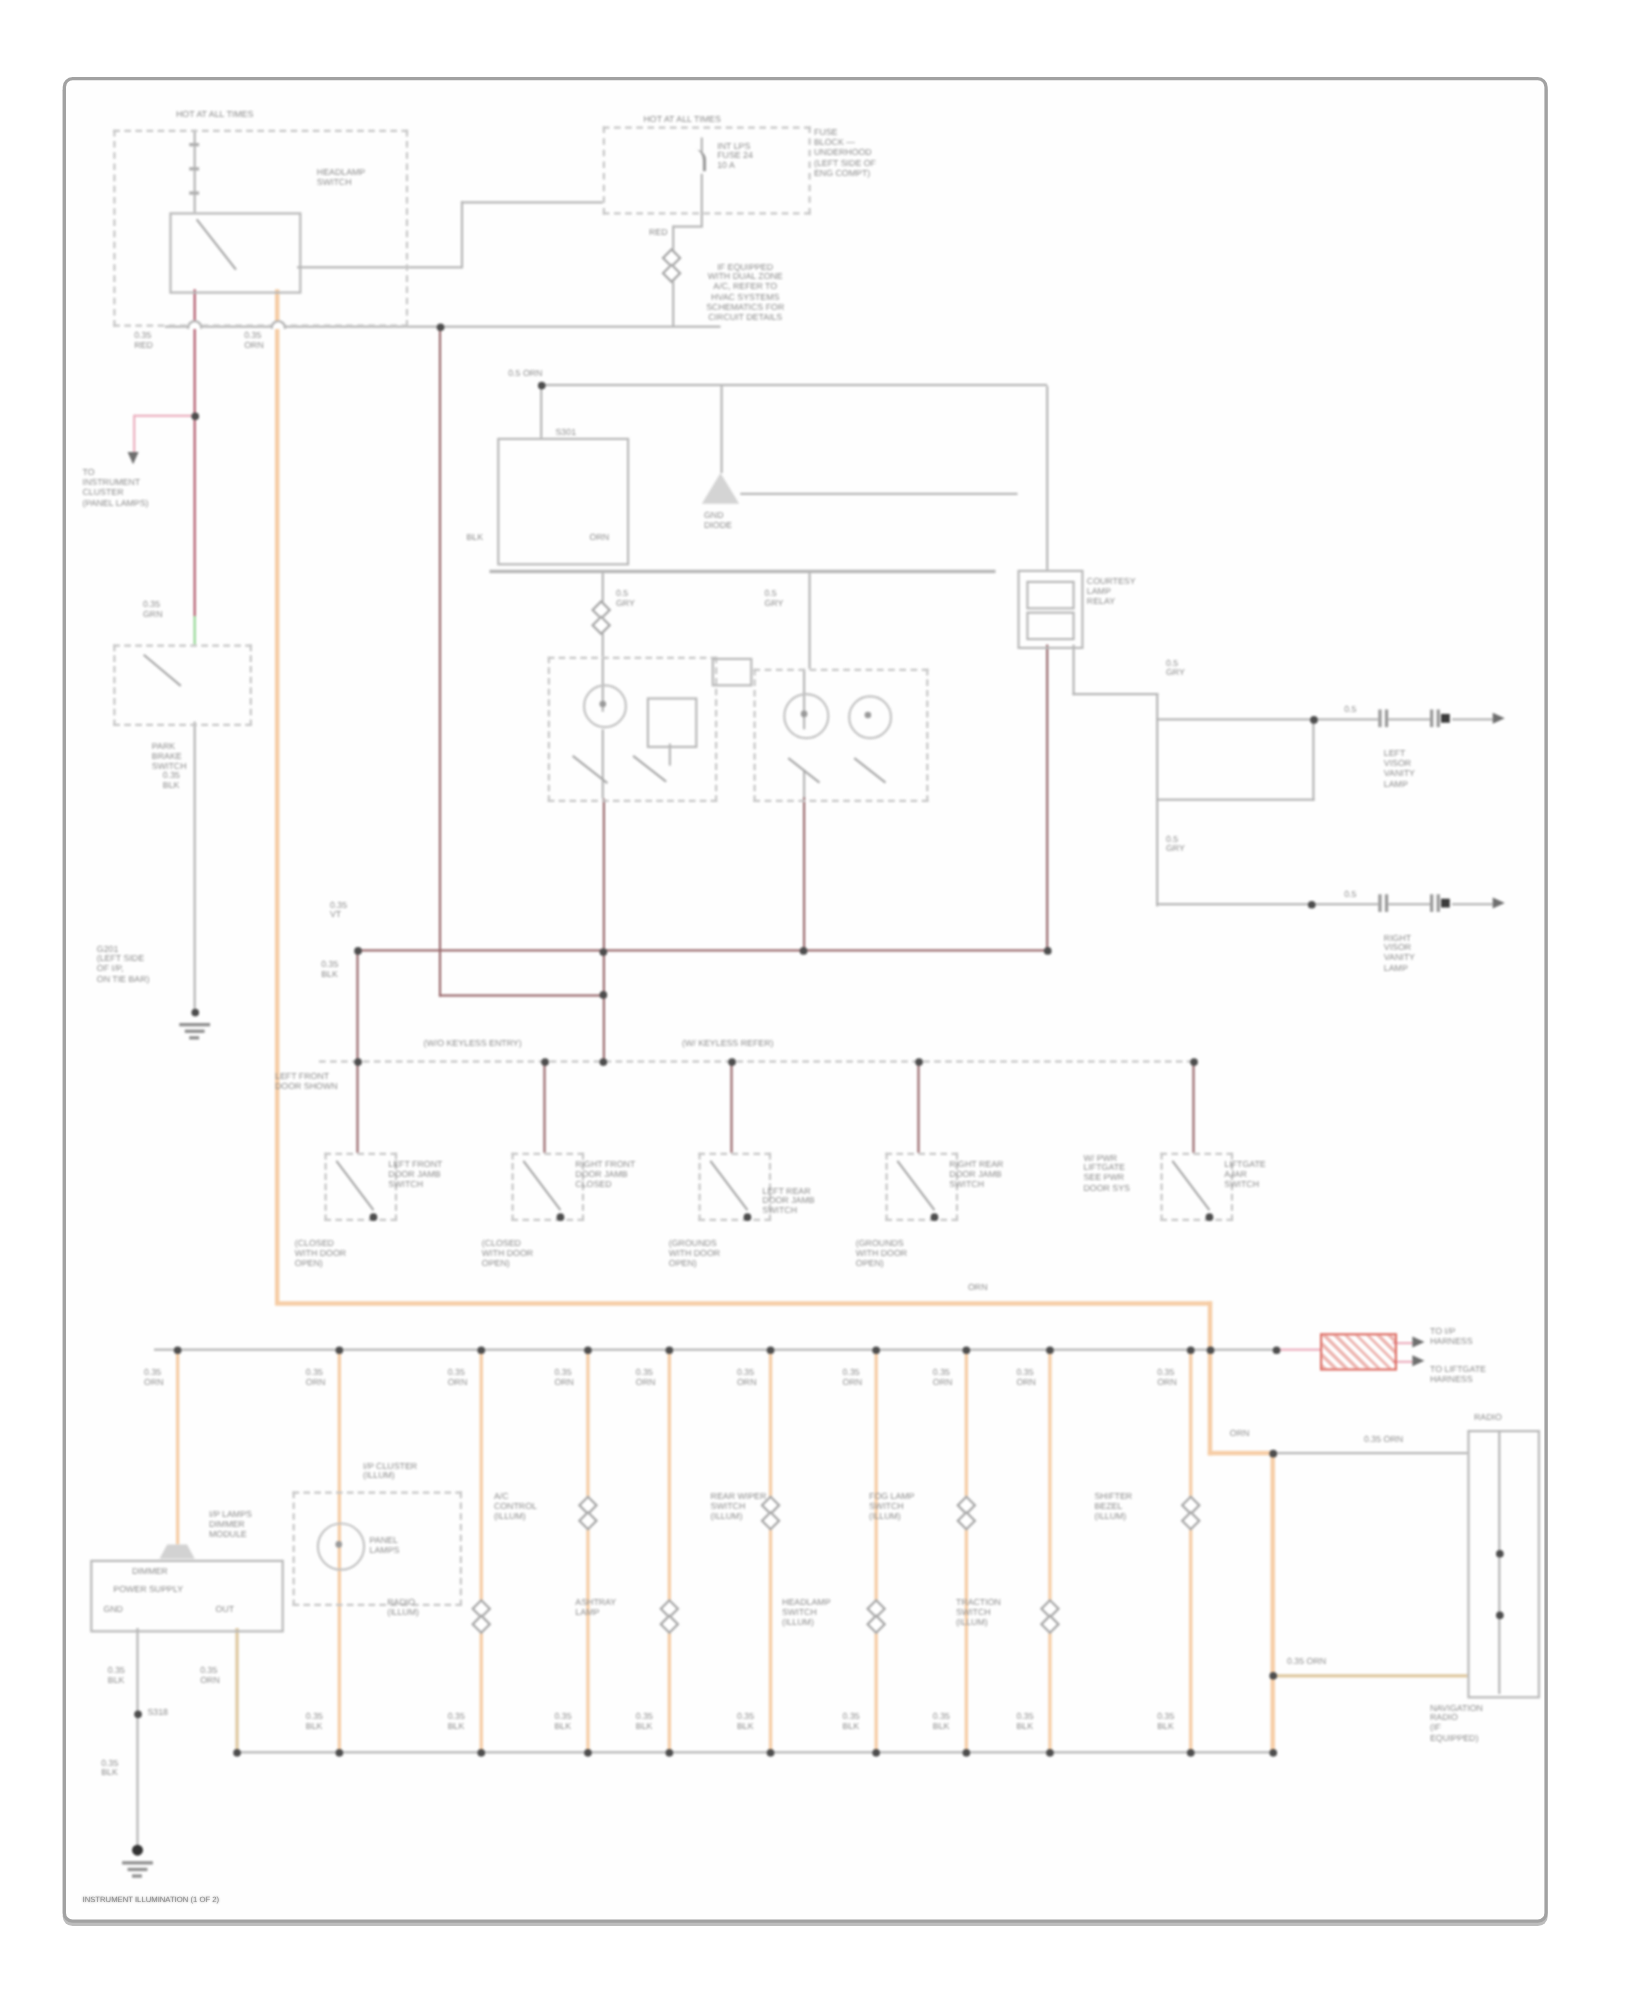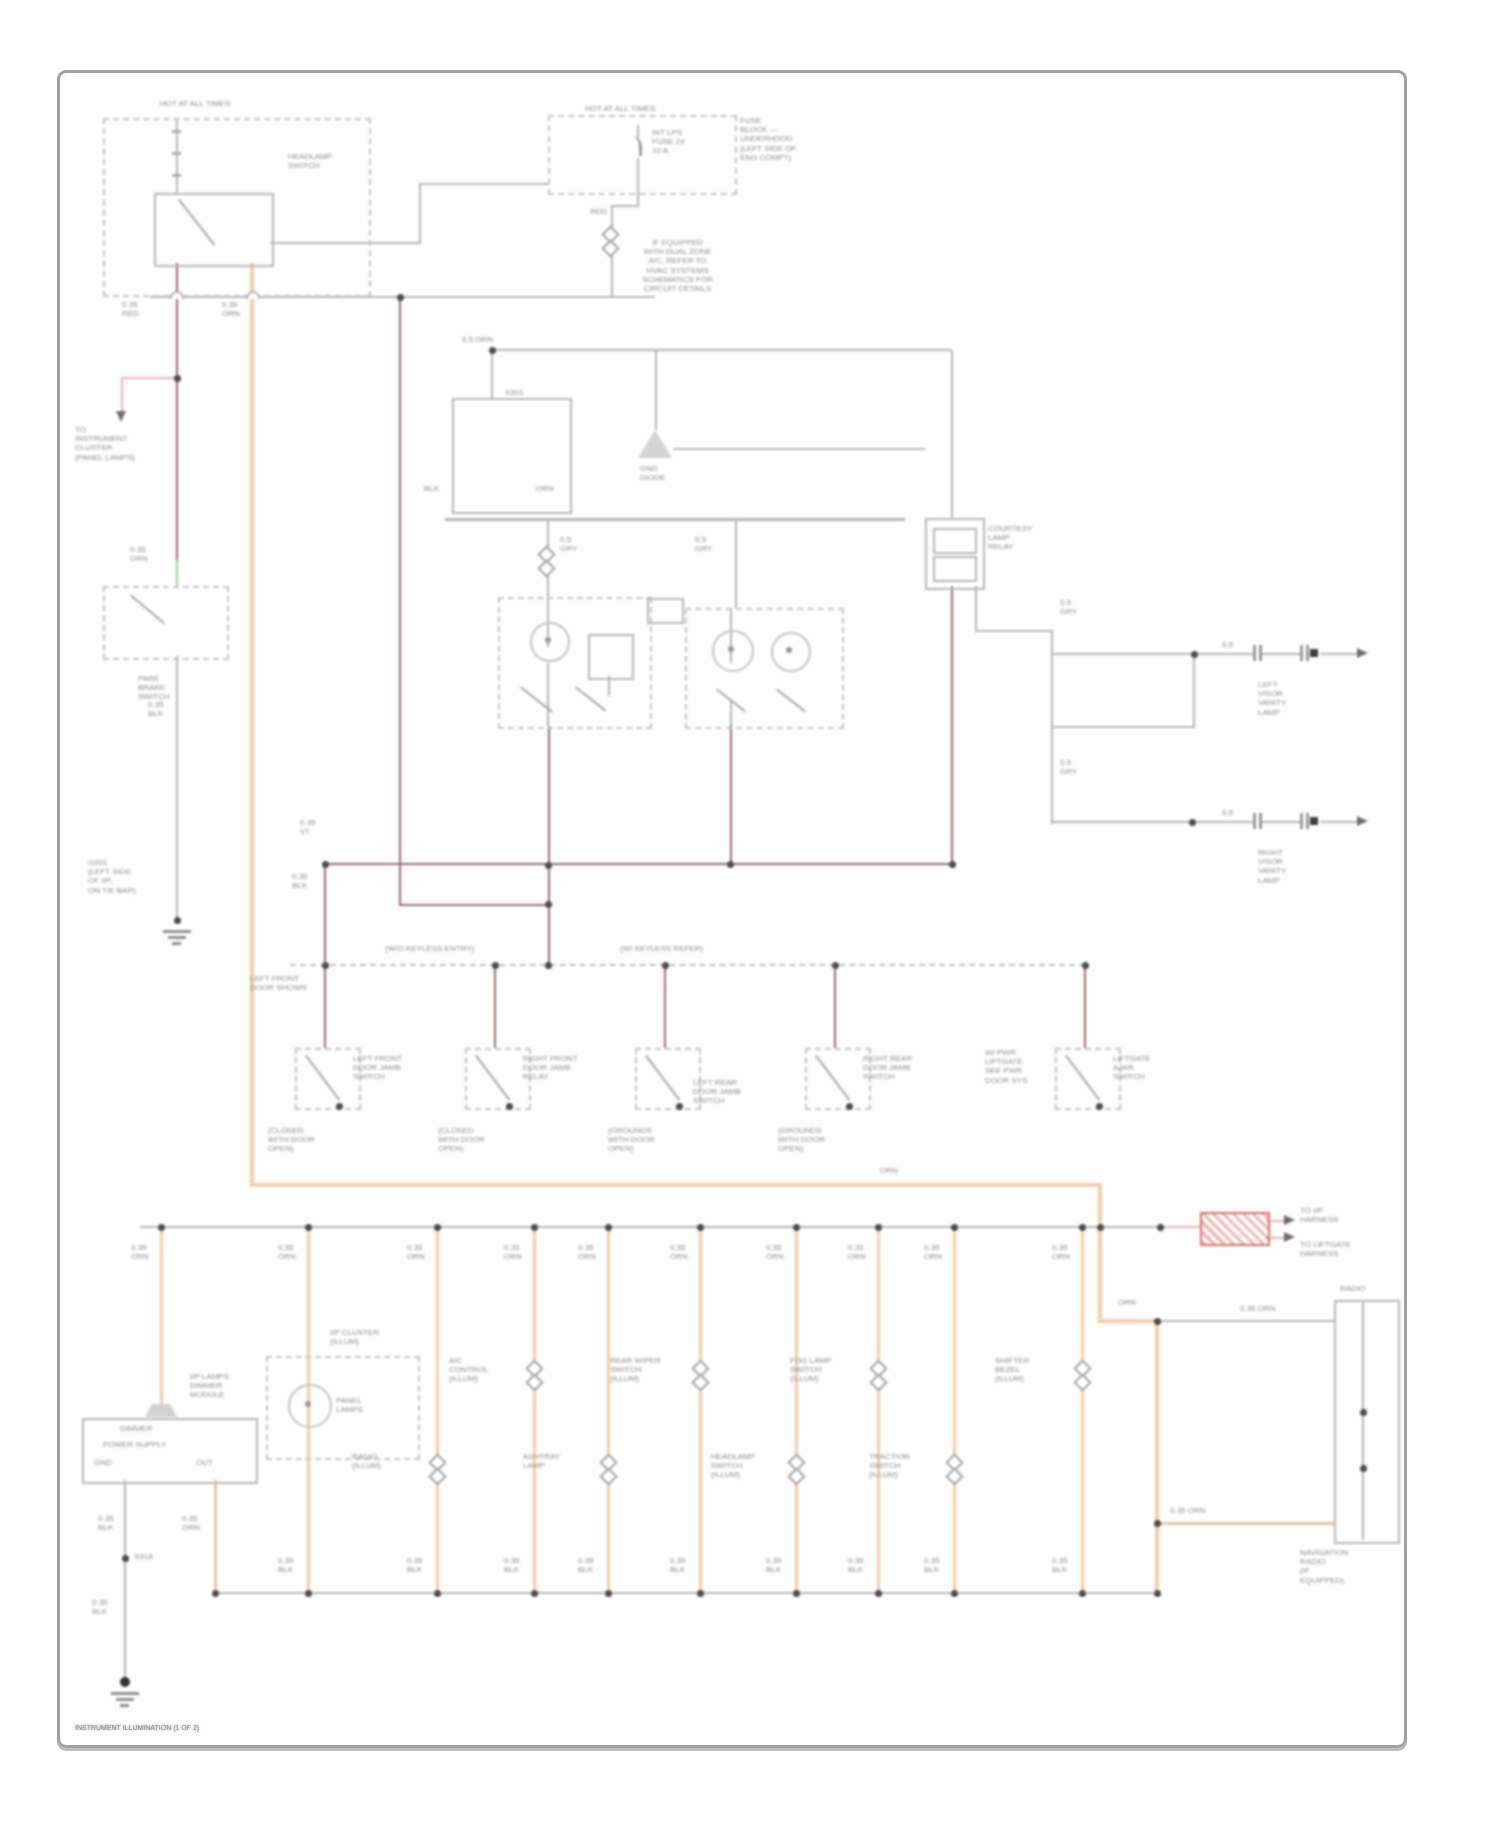--- a/index.html
+++ b/index.html
@@ -322,21 +322,21 @@
 BLK</div>
       <div class="lab" style="left: 385px; top: 944px;">(W/O KEYLESS ENTRY)</div>
       <div class="lab" style="left: 620px; top: 944px;">(W/ KEYLESS REFER)</div>
       <div class="lab" style="left: 250px; top: 974px;">LEFT FRONT
 DOOR SHOWN</div>
       <div class="lab" style="left: 353px; top: 1054px;">LEFT FRONT
 DOOR JAMB
 SWITCH</div>
       <div class="lab" style="left: 523px; top: 1054px;">RIGHT FRONT
 DOOR JAMB
-RELAY</div>
+CLOSED</div>
       <div class="lab" style="left: 693px; top: 1054px; margin-top: 24px;">LEFT REAR
 DOOR JAMB
 SWITCH</div>
       <div class="lab" style="left: 863px; top: 1054px;">RIGHT REAR
 DOOR JAMB
 SWITCH</div>
       <div class="lab" style="left: 1113px; top: 1054px;">LIFTGATE
 AJAR
 SWITCH</div>
       <div class="lab" style="left: 268px; top: 1126px;">(CLOSED
@@ -411,21 +411,21 @@
 BLK</div>
       <div class="lab" style="left: 1052px; top: 1556px;">0.35
 BLK</div>
       <div class="lab" style="left: 352px; top: 1452px;">RADIO
 (ILLUM)</div>
       <div class="lab" style="left: 449px; top: 1356px;">A/C
 CONTROL
 (ILLUM)</div>
       <div class="lab" style="left: 523px; top: 1452px;">ASHTRAY
 LAMP</div>
-      <div class="lab" style="left: 610px; top: 1356px;">REAR WIPER
+      <div class="lab" style="left: 646px; top: 1356px;">REAR WIPER
 SWITCH
 (ILLUM)</div>
       <div class="lab" style="left: 711px; top: 1452px;">HEADLAMP
 SWITCH
 (ILLUM)</div>
       <div class="lab" style="left: 790px; top: 1356px;">FOG LAMP
 SWITCH
 (ILLUM)</div>
       <div class="lab" style="left: 869px; top: 1452px;">TRACTION
 SWITCH

